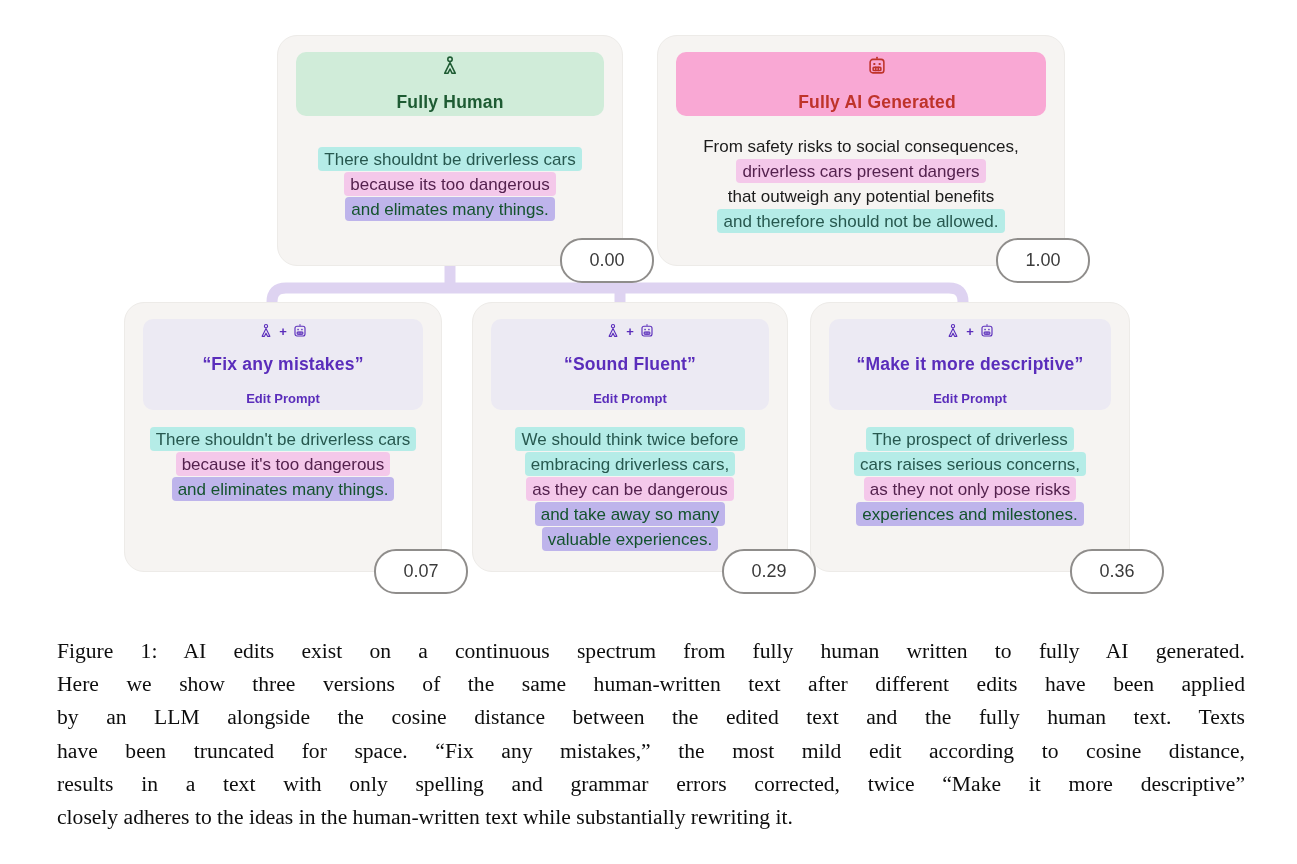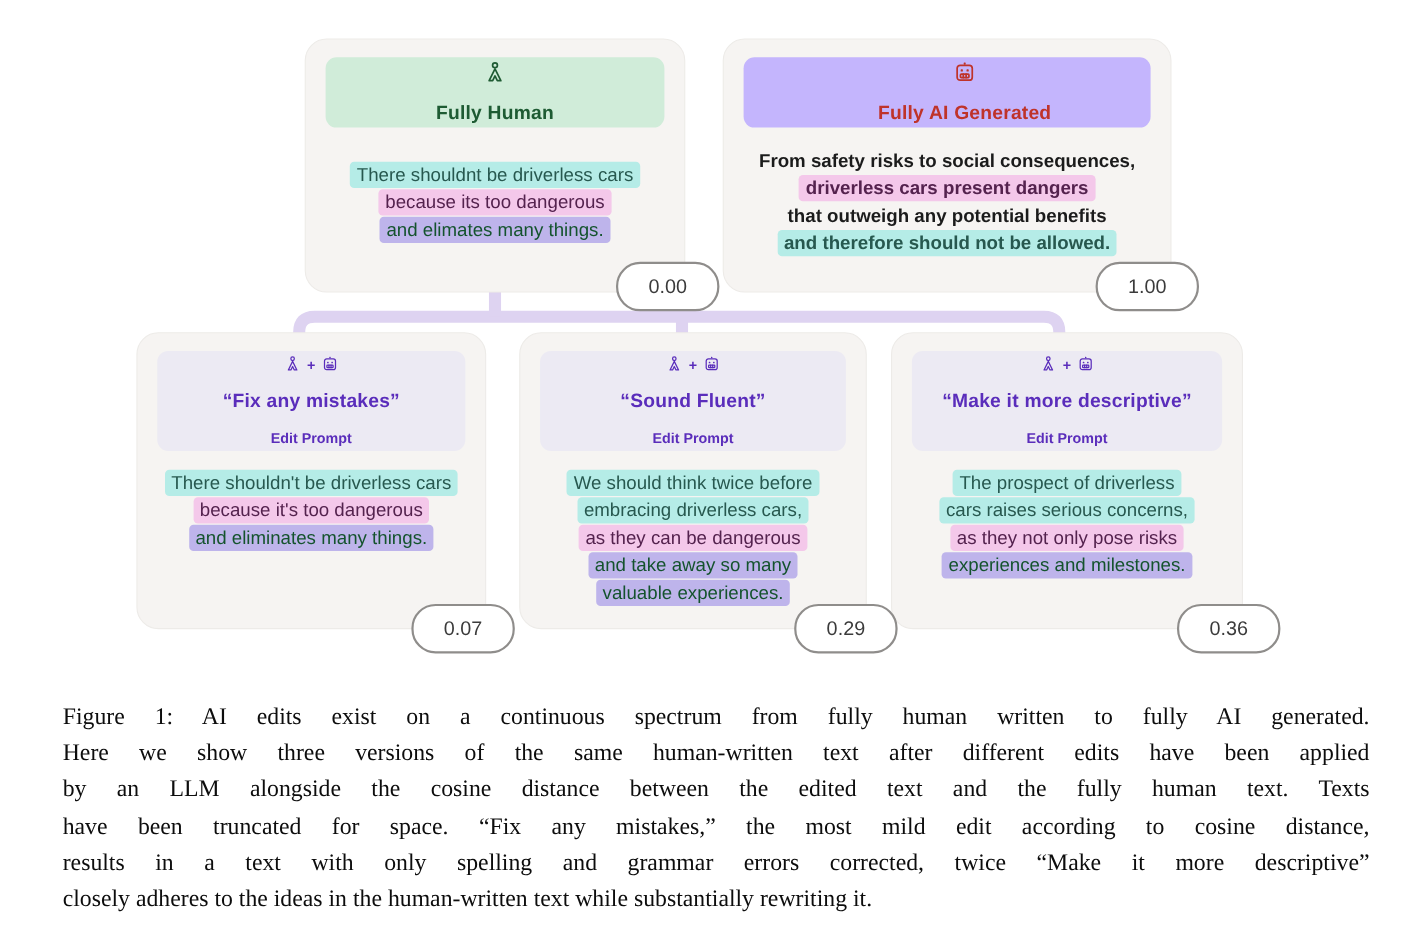--- a/index.html
+++ b/index.html
@@ -24,36 +24,36 @@
   .card-edit-3        { left:810px; top:302px; width:320px; height:270px; }
 
   .hdr {
     position:absolute; left:18px; right:18px; top:16px; border-radius:10px;
     display:flex; flex-direction:column; align-items:center; justify-content:center;
     text-align:center;
     gap:12px;
   }
   .hdr-top { height:64px; }
   .hdr-green { background:#d0ecd9; color:#1e5b33; }
-  .hdr-red   { background:#c4b5fd; color:#bf332a;padding-left:32px; }
+  .hdr-red   { background:#f9a8d4; color:#bf332a;padding-left:32px; }
   .hdr-purple{ background:#eceaf3; color:#5a2dbb; height:91px; }
   .hdr-title { font-size:17.5px; font-weight:bold; margin-top:3px; letter-spacing:0.2px; }
   .hdr-sub   { font-size:13px; font-weight:bold; margin-top:4px; }
   .icon-row { display:flex; align-items:center; gap:5px; color:inherit; }
   .icon-row .plus { font-size:13px; font-weight:bold; line-height:1; }
   .ico { display:block; }
   .ico-lg { width:22px; height:22px; }
   .ico-sm { width:16px; height:16px; }
   .ico svg { width:100%; height:100%; stroke:currentColor; fill:none;
              stroke-width:1.7; stroke-linecap:round; stroke-linejoin:round; }
   .ico svg .f { fill:currentColor; stroke:none; }
 
   .body { position:absolute; left:0; right:0; text-align:center; font-size:17px; }
   .body-fully-human { top:110px; }
-  .body-fully-ai    { top:97px;font-weight:bold;  }
+  .body-fully-ai    { top:97px;  }
   .body-edit        { top:123px; }
   .line { line-height:25px; height:25px; white-space:nowrap; }
   .hl { padding:2.5px 6px; border-radius:4px; }
   .hl-none   { color:#1b1b1b; padding:2.5px 0; }
   .hl-cyan   { background:#b5ece7; color:#27584f; }
   .hl-pink   { background:#f4c8ea; color:#54224e; }
   .hl-purple { background:#beb4eb; color:#14532d; }
 
   
   .pill {

